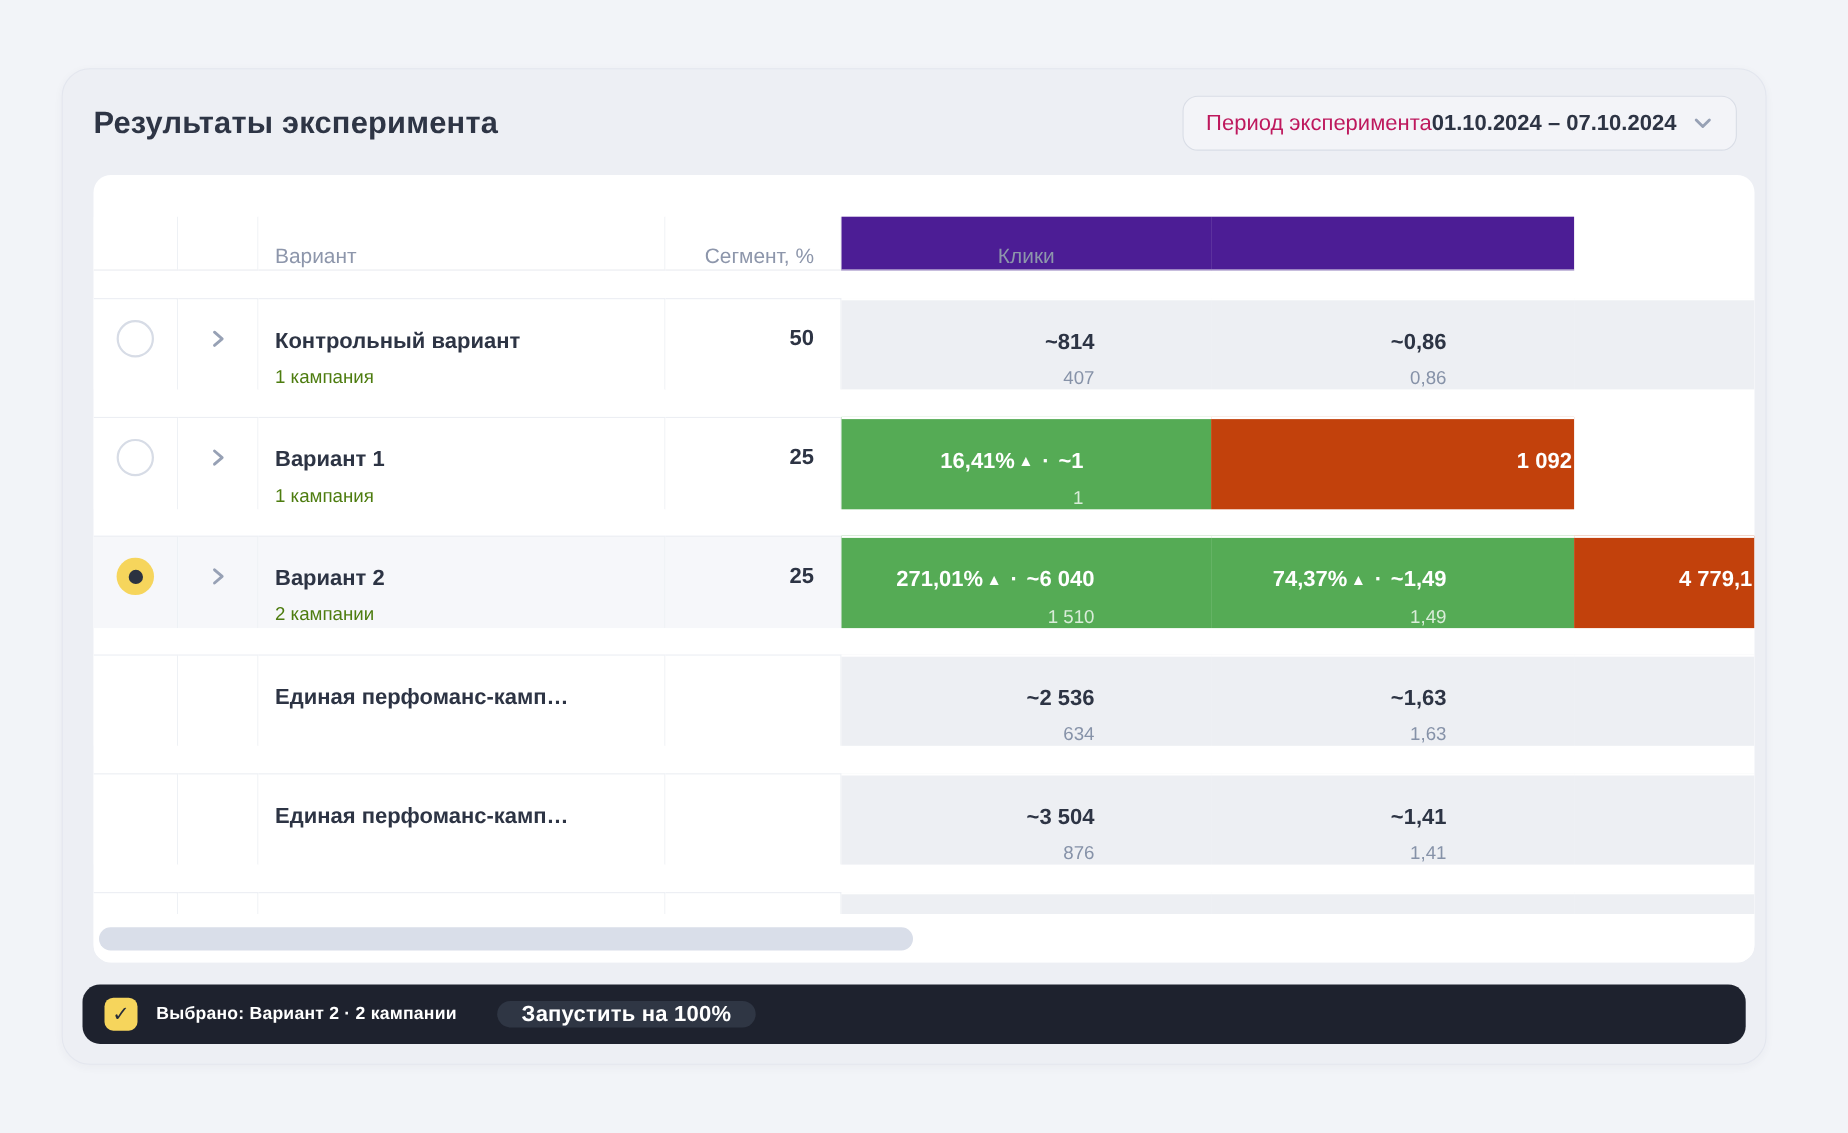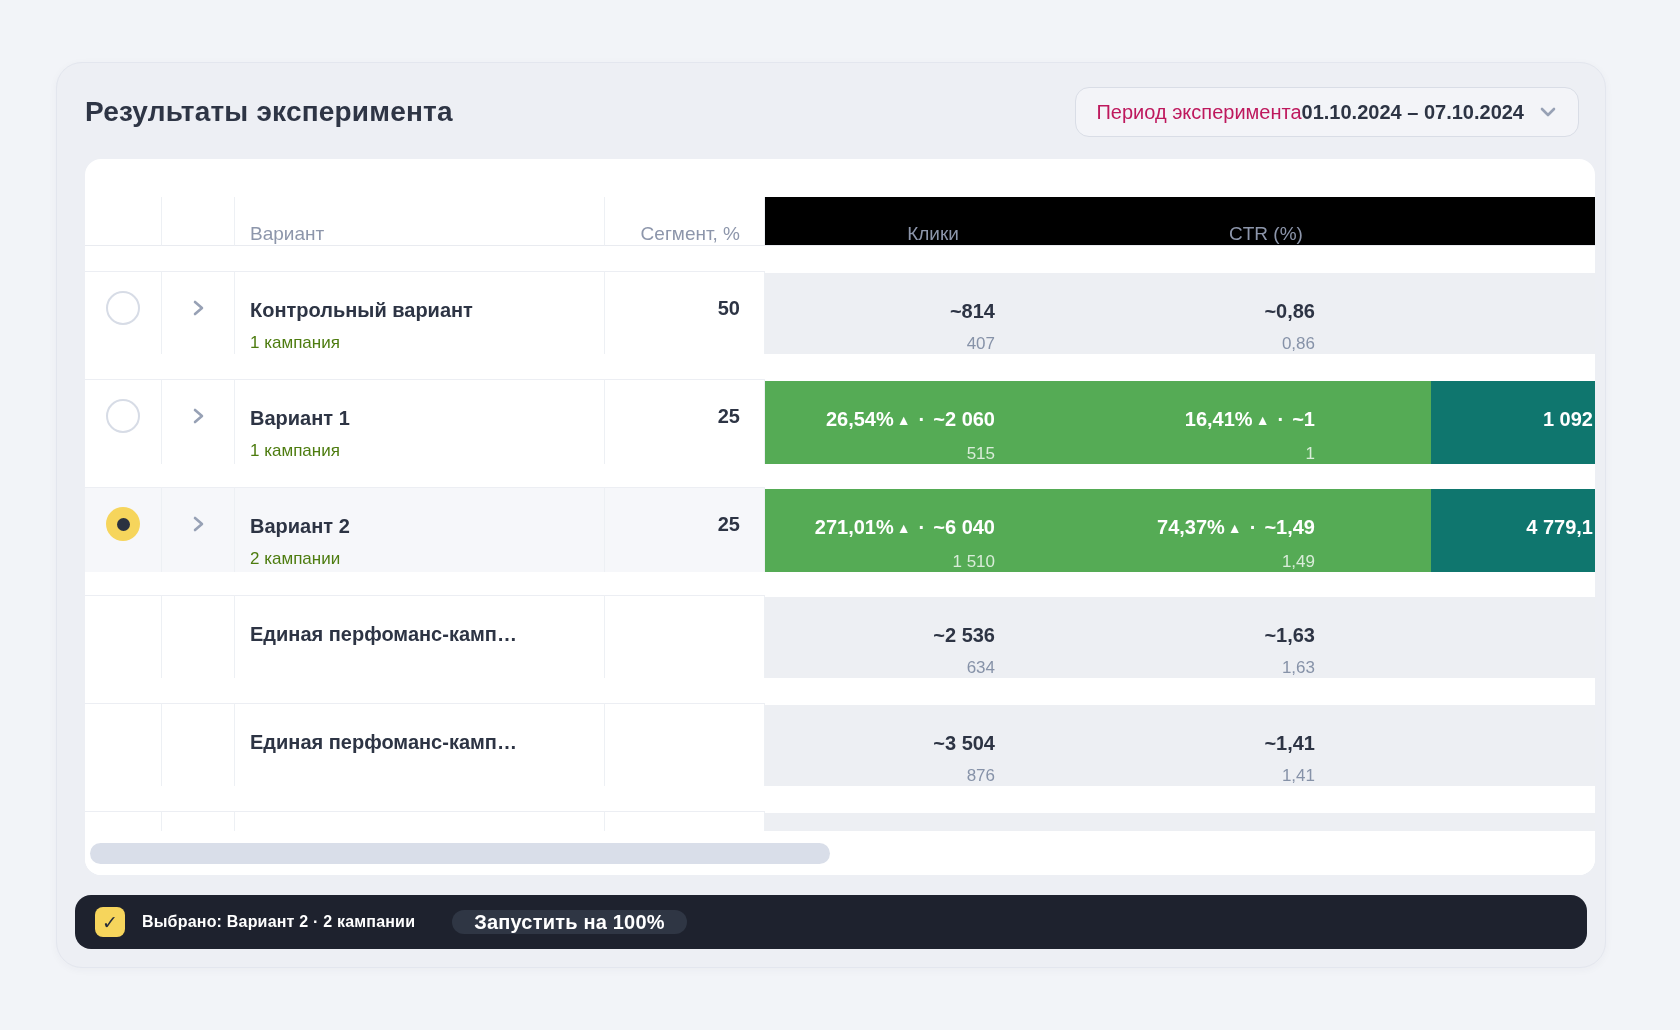--- a/index.html
+++ b/index.html
@@ -45,26 +45,26 @@
   .t-head .cell { border-bottom:1px solid #e9ebf0; }
   .t-filler { height:58px; }
   .cell { position:relative;margin-top:38px; }
   .lcell { border-right:1px solid #edf0f4; background:#fff; }
   .t-body .lcell { border-top:1px solid #eceef3; }
   .t-body:first-of-type .lcell { border-top:none; }
   .row-selected .lcell { background:#f6f7fa; }
   .mcell { background:#edeff3; }
   .t-body .mcell { border-top:2px solid #fff; }
   .mcell.pos { background:#55ab55; }
-  .mcell.neg { background:#0f766e; }
+  .mcell.neg { background:#c2410c; }
 
   .th { font-size:19px; color:#8d96ab; padding-top:26px; }
   .th-variant { padding-left:15px; }
   .th-seg { text-align:right; padding-right:24px; }
-  .th-center { text-align:center; background:#000000; }
+  .th-center { text-align:center; background:#4c1d95; }
 
   .radio-wrap, .exp-wrap { display:flex; justify-content:center; padding-top:19px; }
   .radio {
     width:34px; height:34px; border-radius:50%;
     border:2px solid #d7dce6; background:#fff; display:flex;
     align-items:center; justify-content:center; cursor:pointer;
   }
   .radio.checked { border:none; background:#f6d55c; }
   .radio .dot { width:13px; height:13px; border-radius:50%; background:#2b3240; display:none; }
   .radio.checked .dot { display:block; }
@@ -132,21 +132,20 @@
   </div>
 
   <div class="table">
 
     <div class="t-row t-head">
       <div class="cell lcell"></div>
       <div class="cell lcell"></div>
       <div class="cell lcell th th-variant">Вариант</div>
       <div class="cell lcell th th-seg">Сегмент, %</div>
       <div class="cell th th-center">Клики</div>
-      <div class="cell th th-center">CTR (%)</div>
       <div class="cell th-center"></div>
     </div>
 
     <div class="t-row t-body">
       <div class="cell lcell radio-wrap">
         <span class="radio"></span>
       </div>
       <div class="cell lcell exp-wrap">
         <svg class="chev-right" viewBox="0 0 18 18">
             <polyline points="6,3 13,9 6,15"></polyline>
@@ -177,26 +176,20 @@
       <div class="cell lcell exp-wrap">
         <svg class="chev-right" viewBox="0 0 18 18">
             <polyline points="6,3 13,9 6,15"></polyline>
           </svg>
       </div>
       <div class="cell lcell vcell">
         <div class="vname">Вариант 1</div>
         <div class="vsub">1 кампания</div>
       </div>
       <div class="cell lcell segcell">25</div>
-      <div class="cell mcell pos metric m-clicks">
-        <div class="m-main">
-          <span>26,54%</span><span class="tri">▲</span><span class="sep">·</span><span>~2 060</span>
-        </div>
-        <div class="m-sub">515</div>
-      </div>
       <div class="cell mcell pos metric m-ctr">
         <div class="m-main">
           <span>16,41%</span><span class="tri">▲</span><span class="sep">·</span><span>~1</span>
         </div>
         <div class="m-sub">1</div>
       </div>
       <div class="cell mcell neg extra-cell">
         <div class="m-main">1 092</div>
       </div>
     </div>

